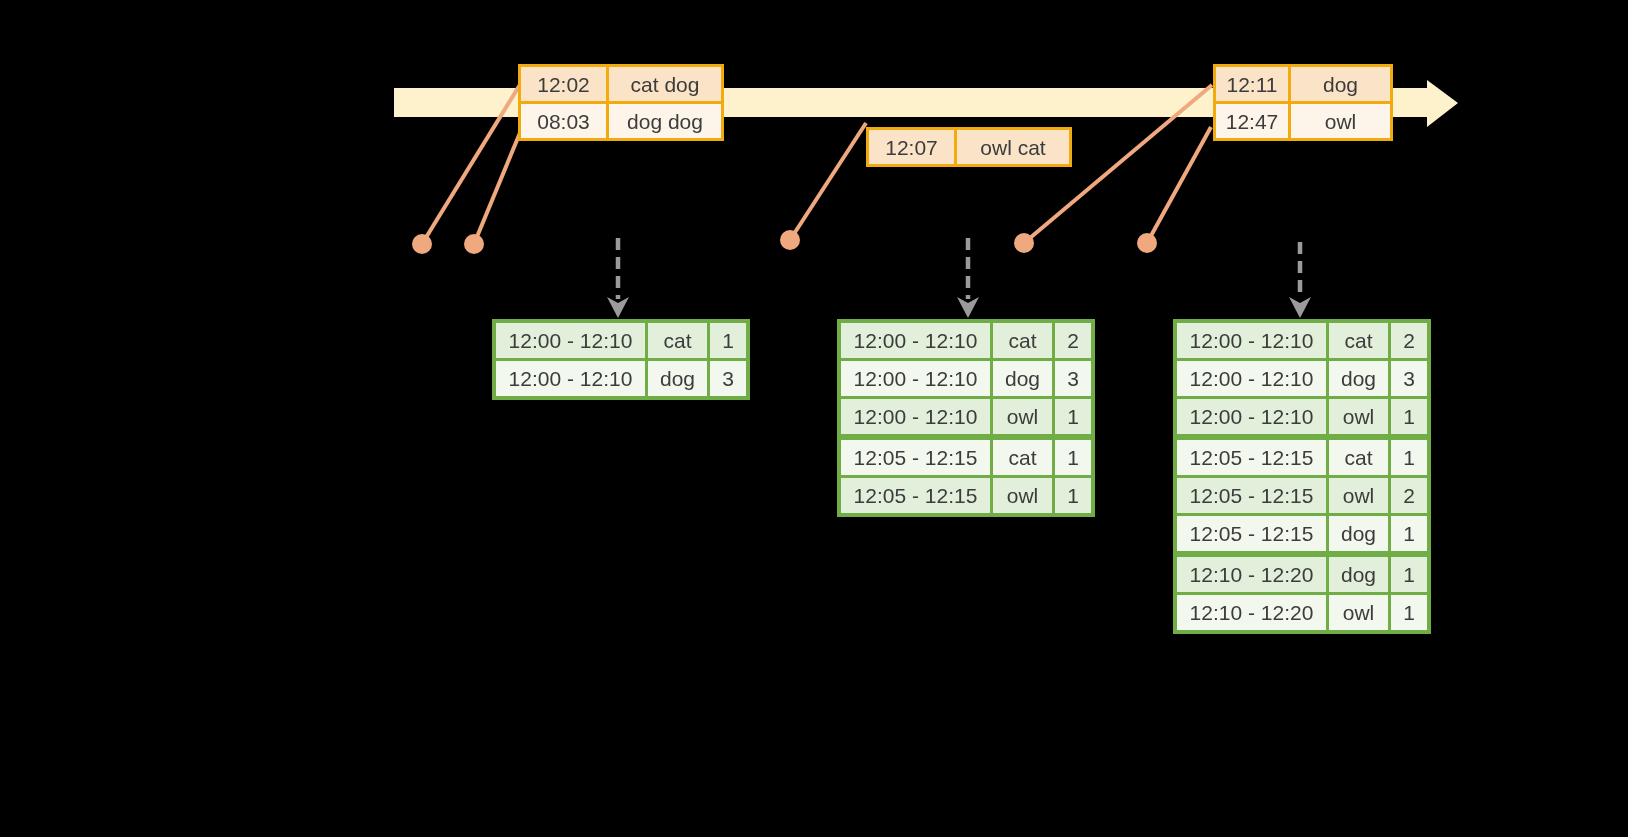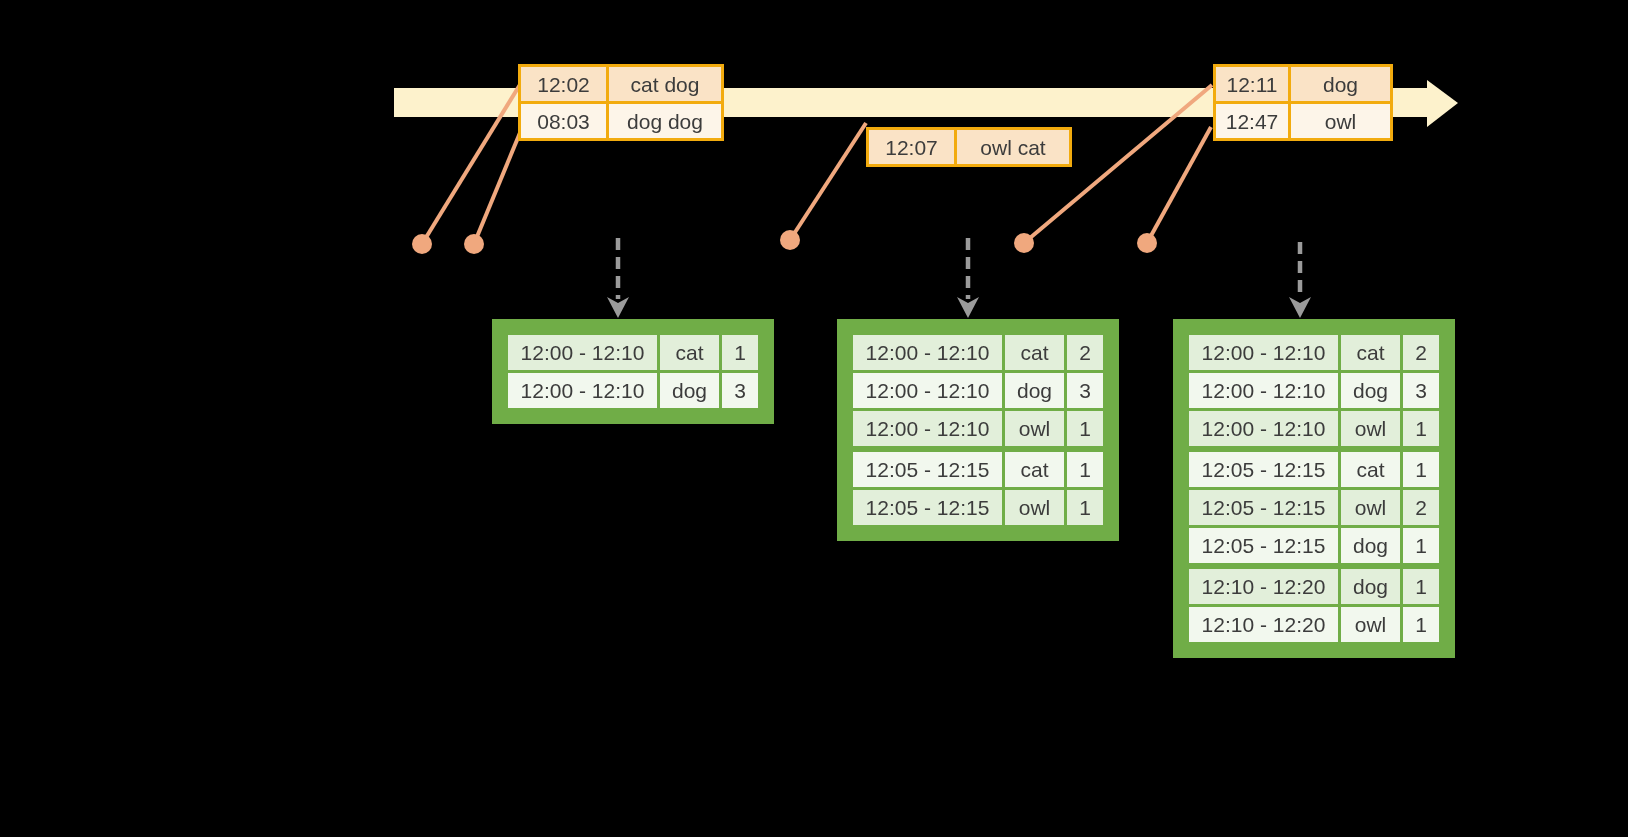--- a/index.html
+++ b/index.html
@@ -39,21 +39,21 @@
     font-size: 21px; line-height: 1;
   }
   .ecell.dark  { background: var(--event-row-dark, #FAE3C6); }
   .ecell.light { background: var(--event-row-light, #FDF5E9); }
 
   
   .gtable {
     position: absolute;
     display: flex; flex-direction: column;
     gap: 3px;
-    padding: 16px;
+    padding: 4px;
     background: var(--result-border, #70AD47);
   }
   .grow { display: grid; grid-template-columns: 149px 59px 36px; gap: 3px; }
   .grow > div {
     height: 35px;
     display: flex; align-items: center; justify-content: center;
     font-size: 21px; line-height: 1;
   }
   .grow.group-start { margin-top: 3px; } 
   .grow.tint  > div { background: var(--result-row-tint, #E2EFDA); }

